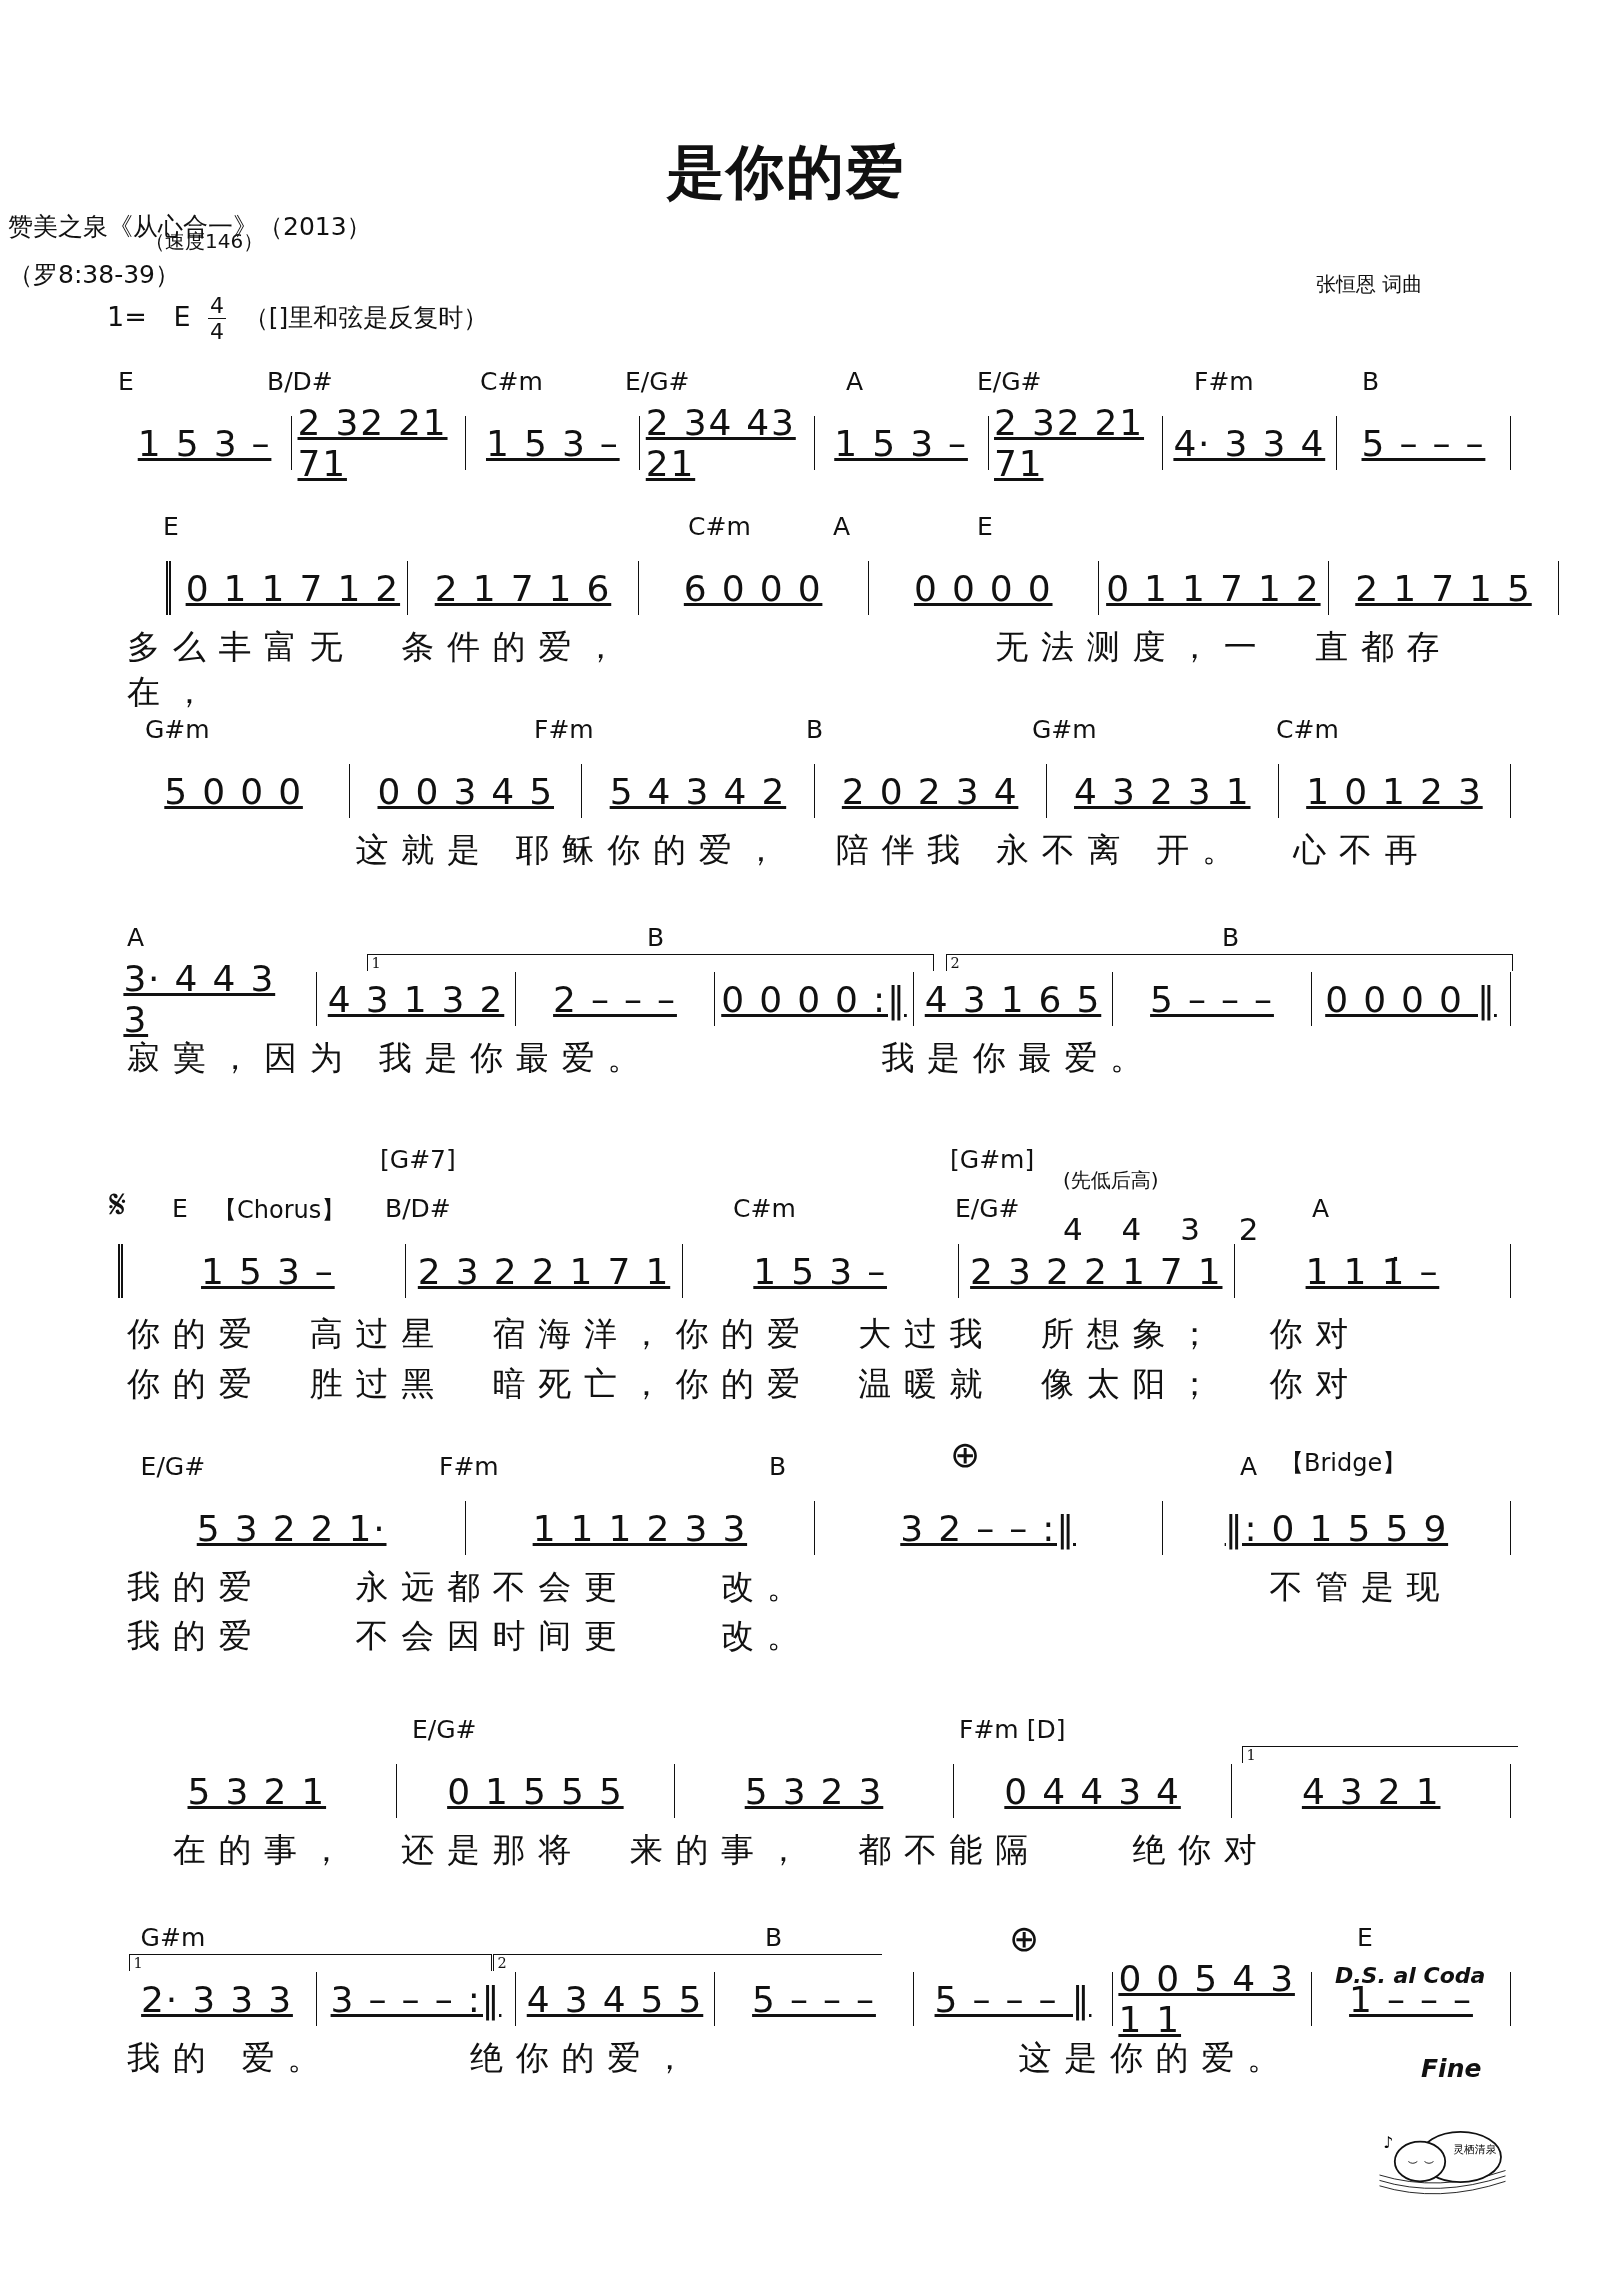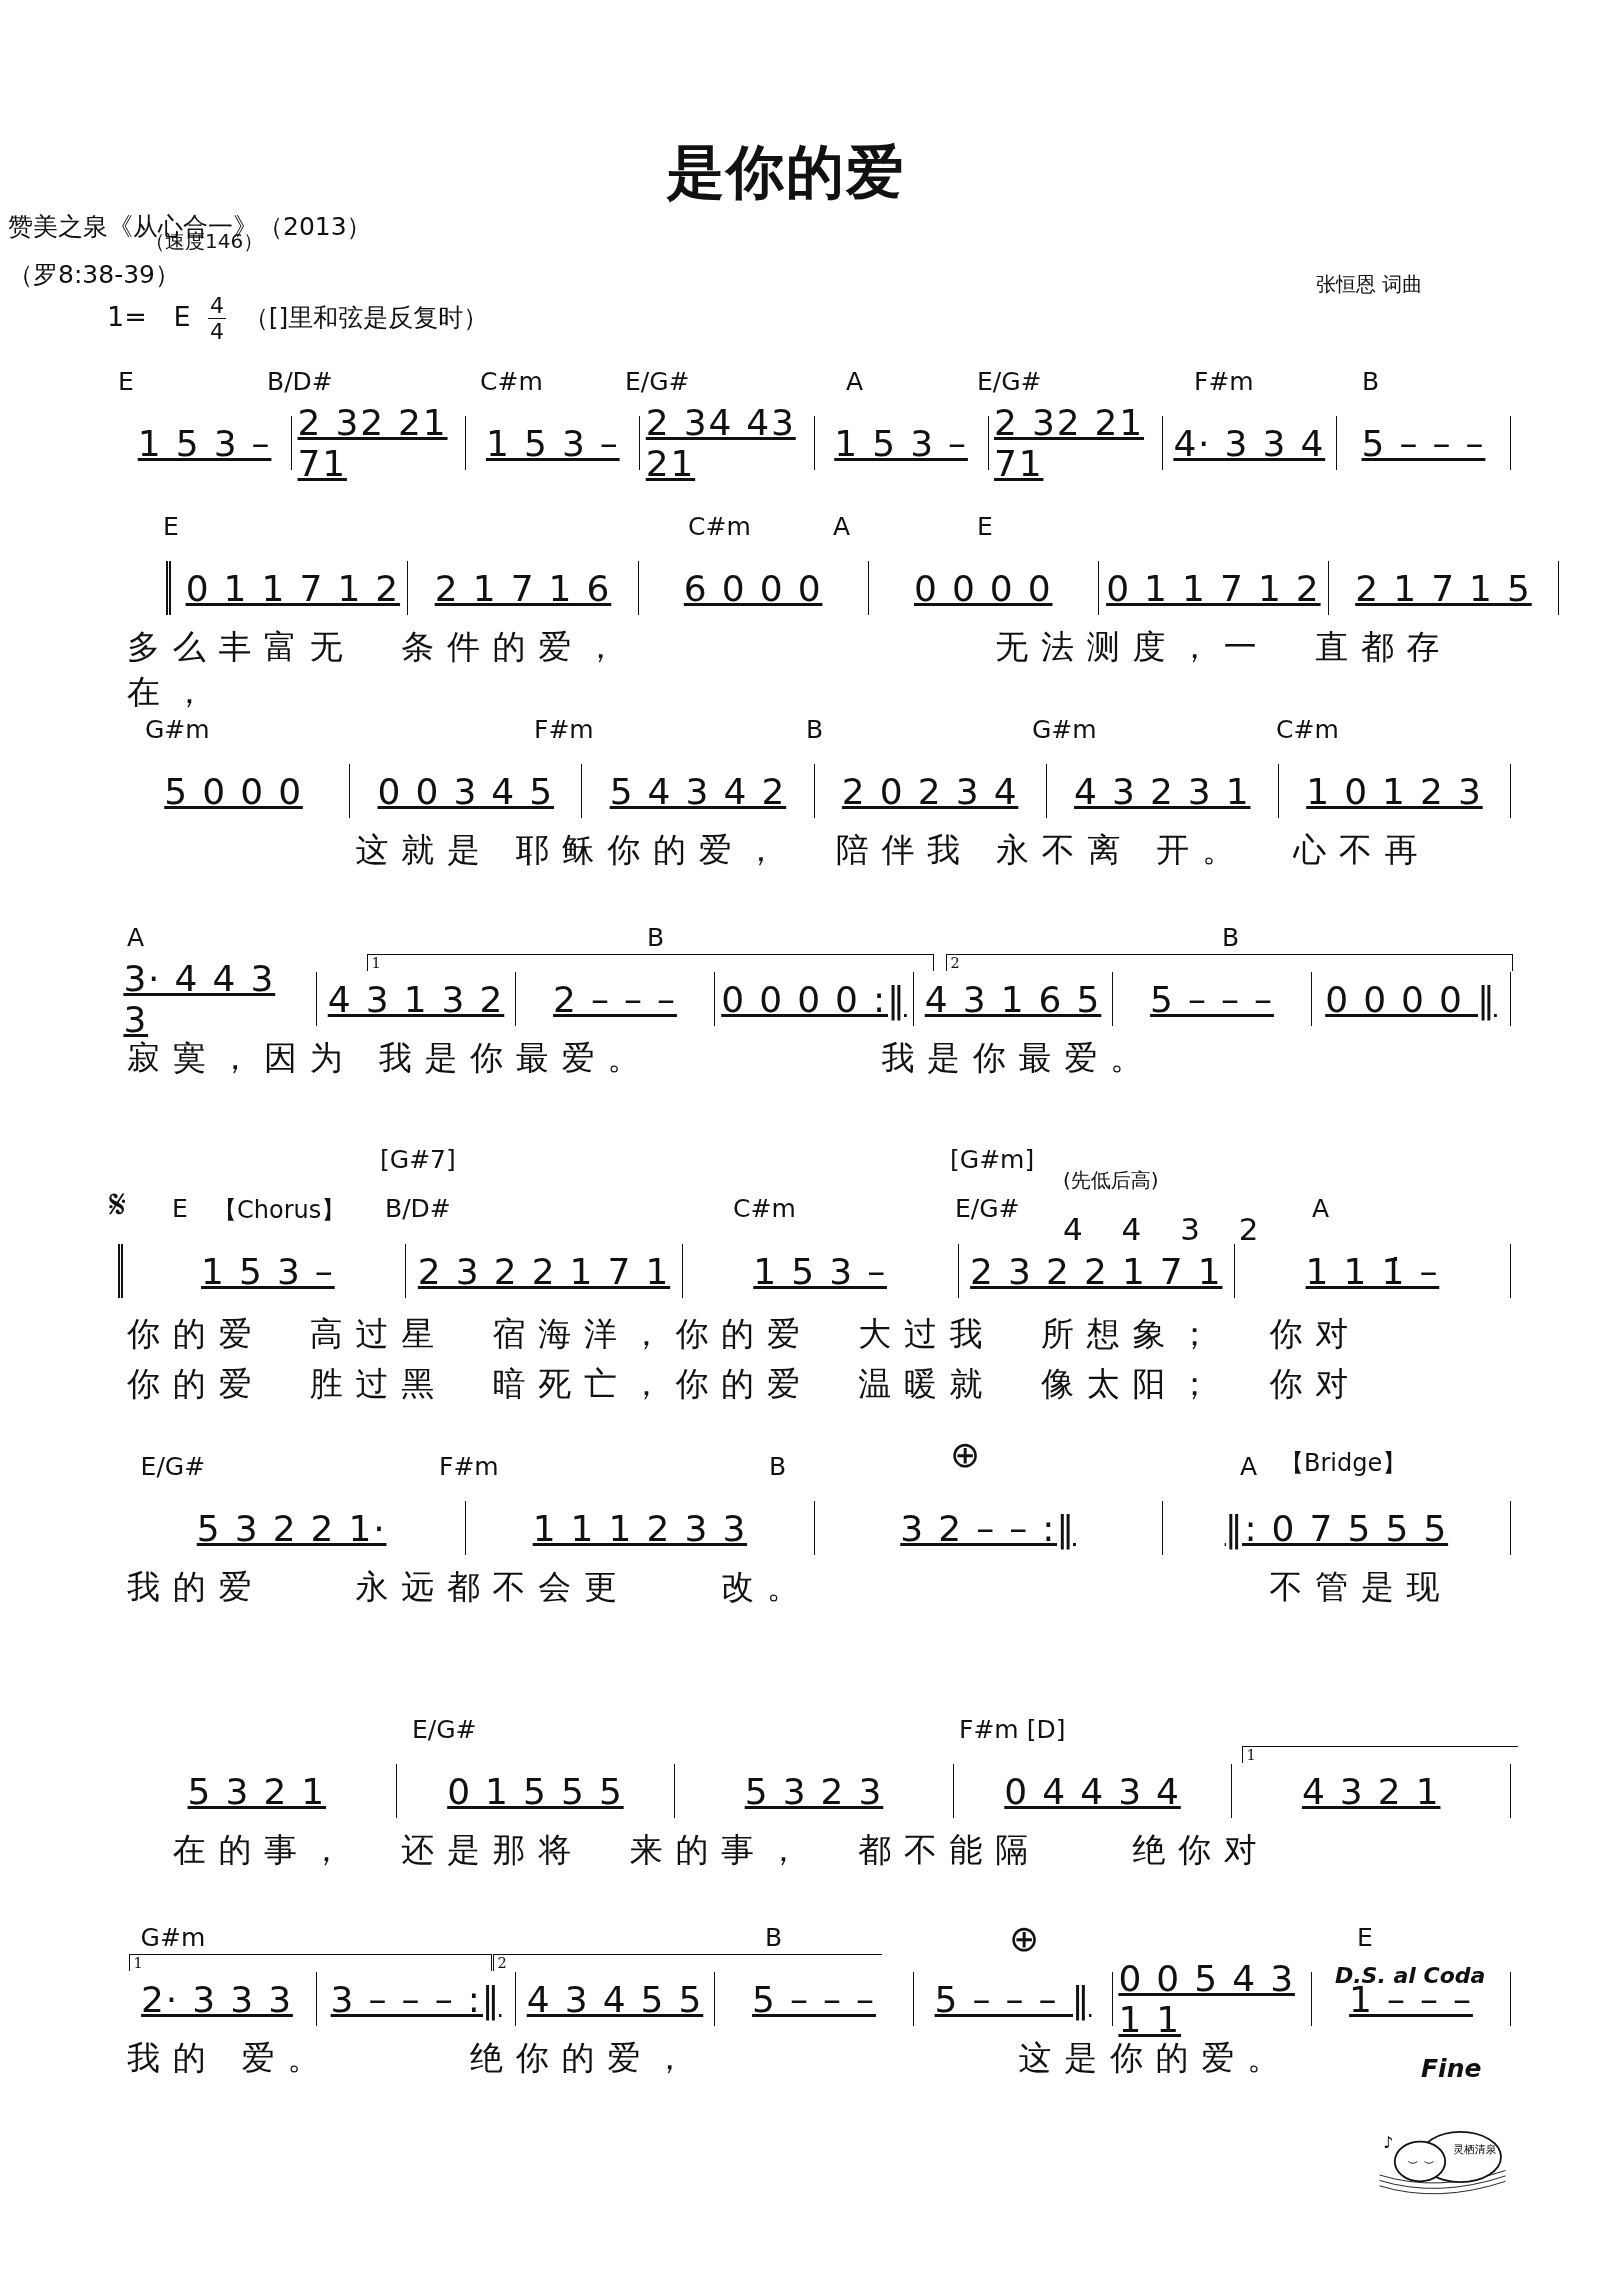--- a/index.html
+++ b/index.html
@@ -141,23 +141,24 @@
       <div class="chord section" style="left: 1162px; top: 9px;">【Bridge】</div>
       <div class="chord coda" style="left: 832px; top: -4.5px;">⊕</div>
       <div class="chord" style="left: 22.6px; top: 13.6px;">E/G#</div>
       <div class="chord" style="left: 321px; top: 13.6px;">F#m</div>
       <div class="chord" style="left: 651px; top: 13.6px;">B</div>
       <div class="chord" style="left: 1122px; top: 13.6px;">A</div>
       <div class="notes" style="top: 63px;">
         <div class="m">5 3 2 2 1·</div>
         <div class="m">1 1 1 2 3 3</div>
         <div class="m">3 2 – – :‖</div>
-        <div class="m">‖: 0 7 5 5 5</div>
+        <div class="m">‖: 0 1 5 5 9</div>
       </div>
       <div class="lyric" style="top: 127px; left: 9px;">我的爱　　永远都不会更　　改。　　　　　　　　　　不管是现</div>
+      <div class="lyric" style="top: 176px; left: 9px;">我的爱　　不会因时间更　　改。</div>
     </div>
     <div class="row" style="top: 1701px; height: 208px;">
       <div class="chord" style="left: 294px; top: 13.6px;">E/G#</div>
       <div class="chord" style="left: 841px; top: 13.6px;">F#m [D]</div>
       <div class="volta" style="left: 1124px; width: 271px; top: 45px;">1</div>
       <div class="notes" style="top: 63px;">
         <div class="m">5 3 2 1</div>
         <div class="m">0 1 5 5 5</div>
         <div class="m">5 3 2 3</div>
         <div class="m">0 4 4 3 4</div>

